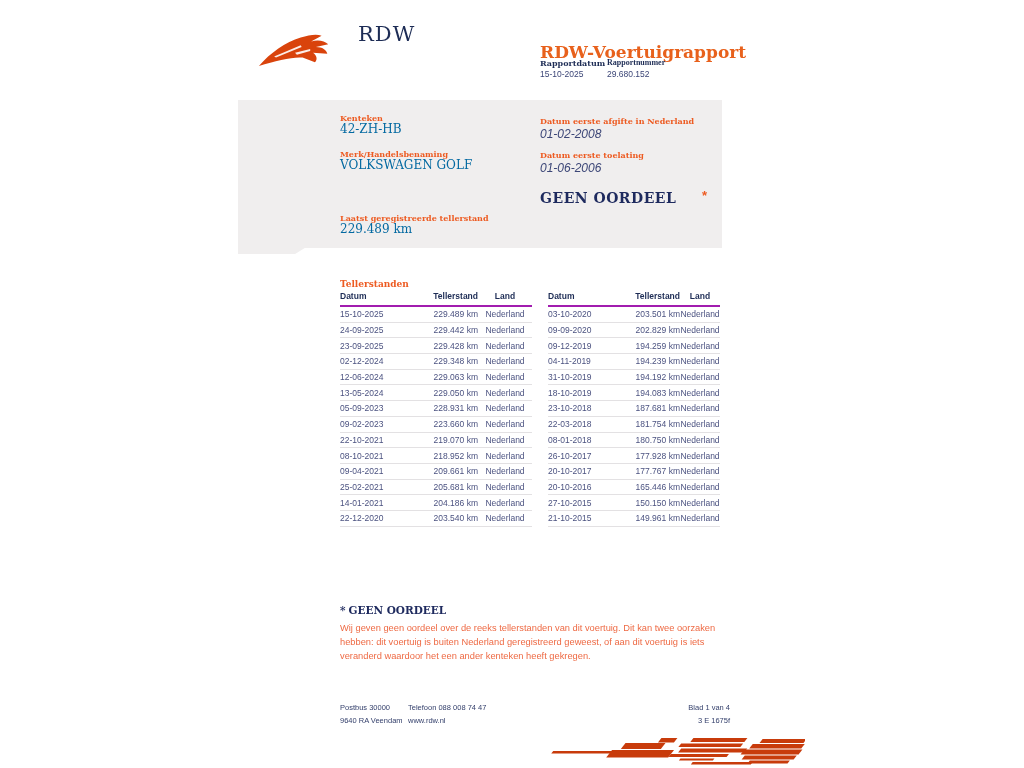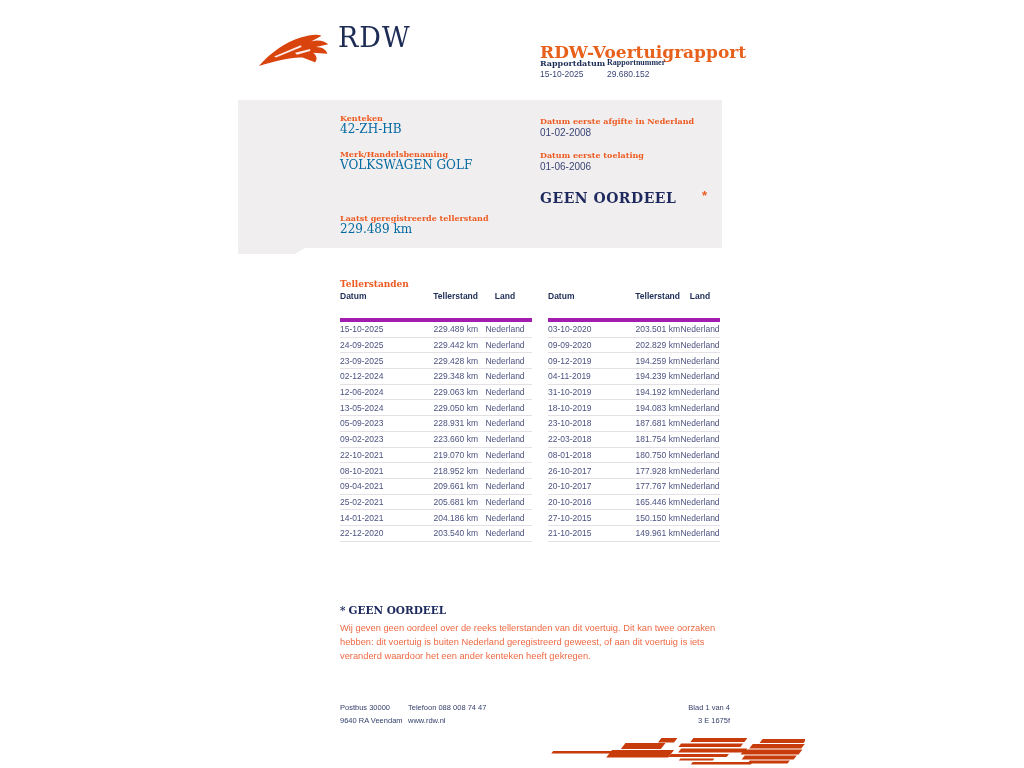--- a/index.html
+++ b/index.html
@@ -5,22 +5,22 @@
   html,body{margin:0;padding:0;}
   body{
     width:1024px;height:768px;position:relative;background:#ffffff;
     font-family:"Liberation Sans",sans-serif;overflow:hidden;
   }
   .abs{position:absolute;}
 
   
   .logo-svg{position:absolute;left:256px;top:30px;width:78px;height:38px;}
   .logo-word{
-    position:absolute;left:338px;top:22px;
-    font-family:"DejaVu Serif",serif;font-size:27px;color:#1d2c55;letter-spacing:1px;
+    position:absolute;left:358px;top:22px;
+    font-family:"DejaVu Serif",serif;font-size:21px;color:#1d2c55;letter-spacing:1px;
   }
   .report-title{
     position:absolute;left:540px;top:26px;
     font-family:"DejaVu Serif",serif;font-weight:bold;font-size:17px;color:#e8611c;margin-top:16px;
   }
   .meta-label{
     font-family:"DejaVu Serif",serif;font-weight:bold;font-size:8px;color:#1d2c55;
   }
   .meta-value{font-size:8.5px;color:#3c4677;}
 
@@ -30,41 +30,41 @@
     background:#f0eeee;
     clip-path:polygon(0 0,100% 0,100% 96.1%,13.8% 96.1%,11.8% 100%,0 100%);
   }
   .field-label{
     position:absolute;font-family:"DejaVu Serif",serif;font-weight:bold;
     font-size:8px;color:#ed5b22;
   }
   .field-value-big{
     position:absolute;font-family:"DejaVu Serif",serif;font-size:12px;color:#0369a1;
   }
-  .field-value-small{position:absolute;font-size:10px;color:#3c4677;}
+  .field-value-small{position:absolute;font-size:12px;color:#3c4677;font-style:italic;}
   .oordeel{
     position:absolute;left:540px;top:190px;
     font-family:"DejaVu Serif",serif;font-weight:bold;font-size:14px;
     color:#1e2a5e;letter-spacing:0.5px;
   }
   .panel-asterisk{
     position:absolute;left:702px;top:188px;font-size:13px;font-weight:bold;color:#ed5b22;
   }
 
   
   .section-title{
     position:absolute;left:340px;top:279px;
     font-family:"DejaVu Serif",serif;font-weight:bold;font-size:9px;color:#ed5b22;
   }
   .otable{position:absolute;top:291px;font-size:8.5px;color:#4b5280;}
   .otable.left{left:340px;width:192px;}
   .otable.right{left:548px;width:172px;}
   .hrow{
     display:flex;font-weight:bold;color:#1d2c55;
-    padding-bottom:17px;border-bottom:4px solid #a21caf;
+    padding-bottom:4px;border-bottom:2px solid #a21caf;
   }
   .rrow{
     display:flex;align-items:center;height:14.7px;
     border-bottom:1px solid #e3e1e3;
   }
   .c-datum{width:74px;text-align:left;}
   .c-tell{width:64px;text-align:right;}
   .c-land{flex:1;text-align:center;}
 
   

